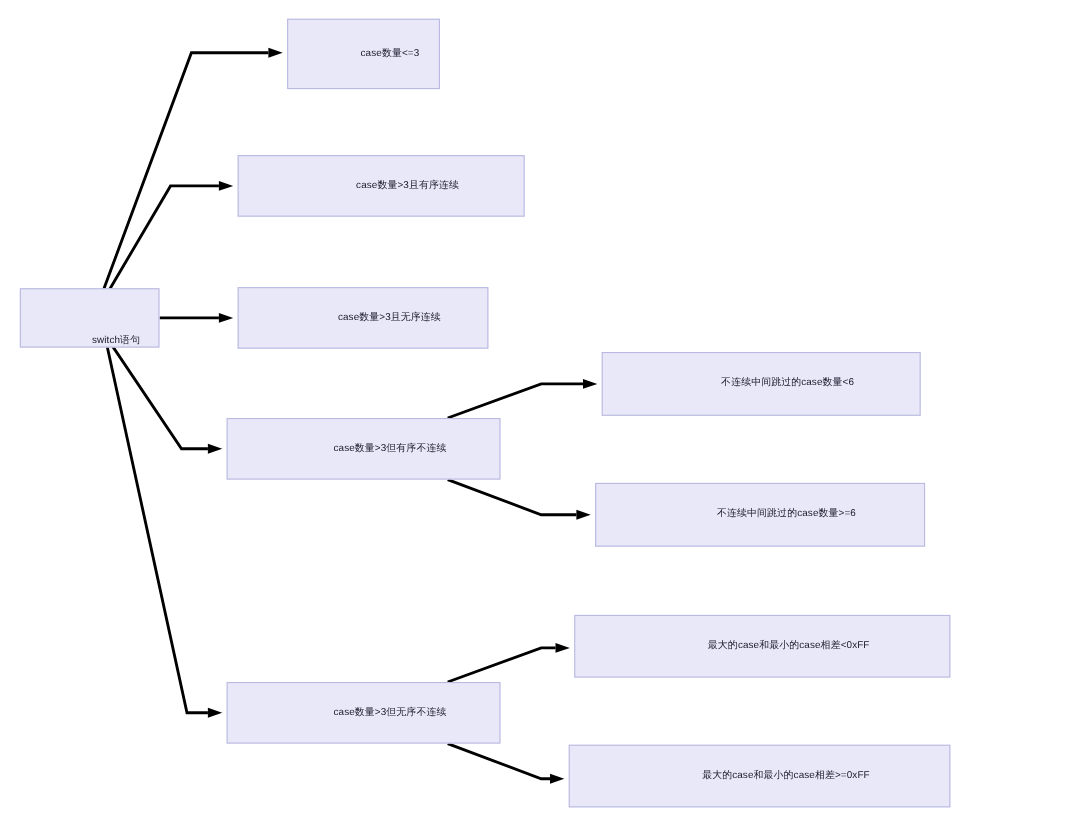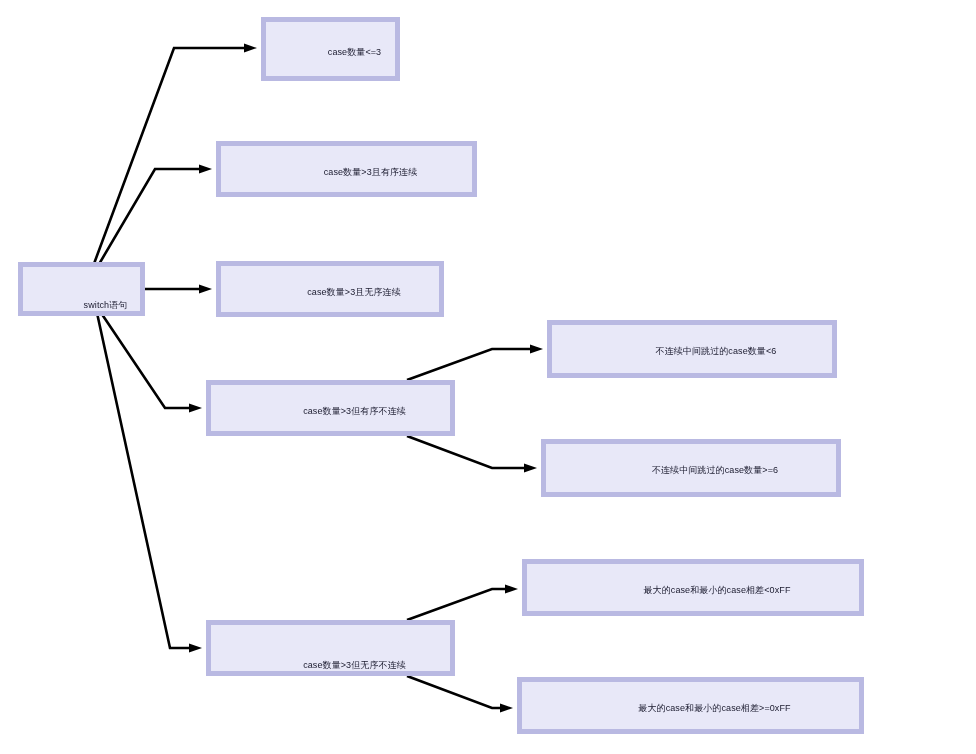--- a/index.html
+++ b/index.html
@@ -24,21 +24,21 @@
     left: 0;
     top: 0;
     width: 976px;
     height: 754px;
     pointer-events: none;
   }
   .node-box {
     position: absolute;
     box-sizing: border-box;
     background: #e8e8f8;
-    border: 5px solid #4d7c0f;
+    border: 1px solid #4d7c0f;
     display: flex;
     align-items: flex-start;
     justify-content: center;
     overflow: hidden;
     padding-left: 48px;
   }
   .node-label {
     font-size: 9px;
     color: #1a1a2e;
     line-height: 1.2;
@@ -101,21 +101,21 @@
       </div>
       <div class="node-box" style="left: 216px; top: 141px; width: 261px; height: 56px; background: rgb(232, 232, 248); border-color: rgb(185, 185, 226);">
         <div class="node-label" style="margin-top: 21px; color: rgb(26, 26, 46);">case数量&gt;3且有序连续</div>
       </div>
       <div class="node-box" style="left: 216px; top: 261px; width: 228px; height: 56px; background: rgb(232, 232, 248); border-color: rgb(185, 185, 226);">
         <div class="node-label" style="margin-top: 21px; color: rgb(26, 26, 46);">case数量&gt;3且无序连续</div>
       </div>
       <div class="node-box" style="left: 206px; top: 380px; width: 249px; height: 56px; background: rgb(232, 232, 248); border-color: rgb(185, 185, 226);">
         <div class="node-label" style="margin-top: 21px; color: rgb(26, 26, 46);">case数量&gt;3但有序不连续</div>
       </div>
-      <div class="node-box" style="left: 206px; top: 620px; width: 249px; height: 56px; background: rgb(232, 232, 248); border-color: rgb(185, 185, 226); align-items: flex-end;">
+      <div class="node-box" style="left: 206px; top: 620px; width: 249px; height: 56px; background: rgb(232, 232, 248); border-color: rgb(185, 185, 226);">
         <div class="node-label" style="margin-top: 21px; color: rgb(26, 26, 46);">case数量&gt;3但无序不连续</div>
       </div>
       <div class="node-box" style="left: 547px; top: 320px; width: 290px; height: 58px; background: rgb(232, 232, 248); border-color: rgb(185, 185, 226);">
         <div class="node-label" style="margin-top: 21px; color: rgb(26, 26, 46);">不连续中间跳过的case数量&lt;6</div>
       </div>
       <div class="node-box" style="left: 541px; top: 439px; width: 300px; height: 58px; background: rgb(232, 232, 248); border-color: rgb(185, 185, 226);">
         <div class="node-label" style="margin-top: 21px; color: rgb(26, 26, 46);">不连续中间跳过的case数量&gt;=6</div>
       </div>
       <div class="node-box" style="left: 522px; top: 559px; width: 342px; height: 57px; background: rgb(232, 232, 248); border-color: rgb(185, 185, 226);">
         <div class="node-label" style="margin-top: 21px; color: rgb(26, 26, 46);">最大的case和最小的case相差&lt;0xFF</div>

